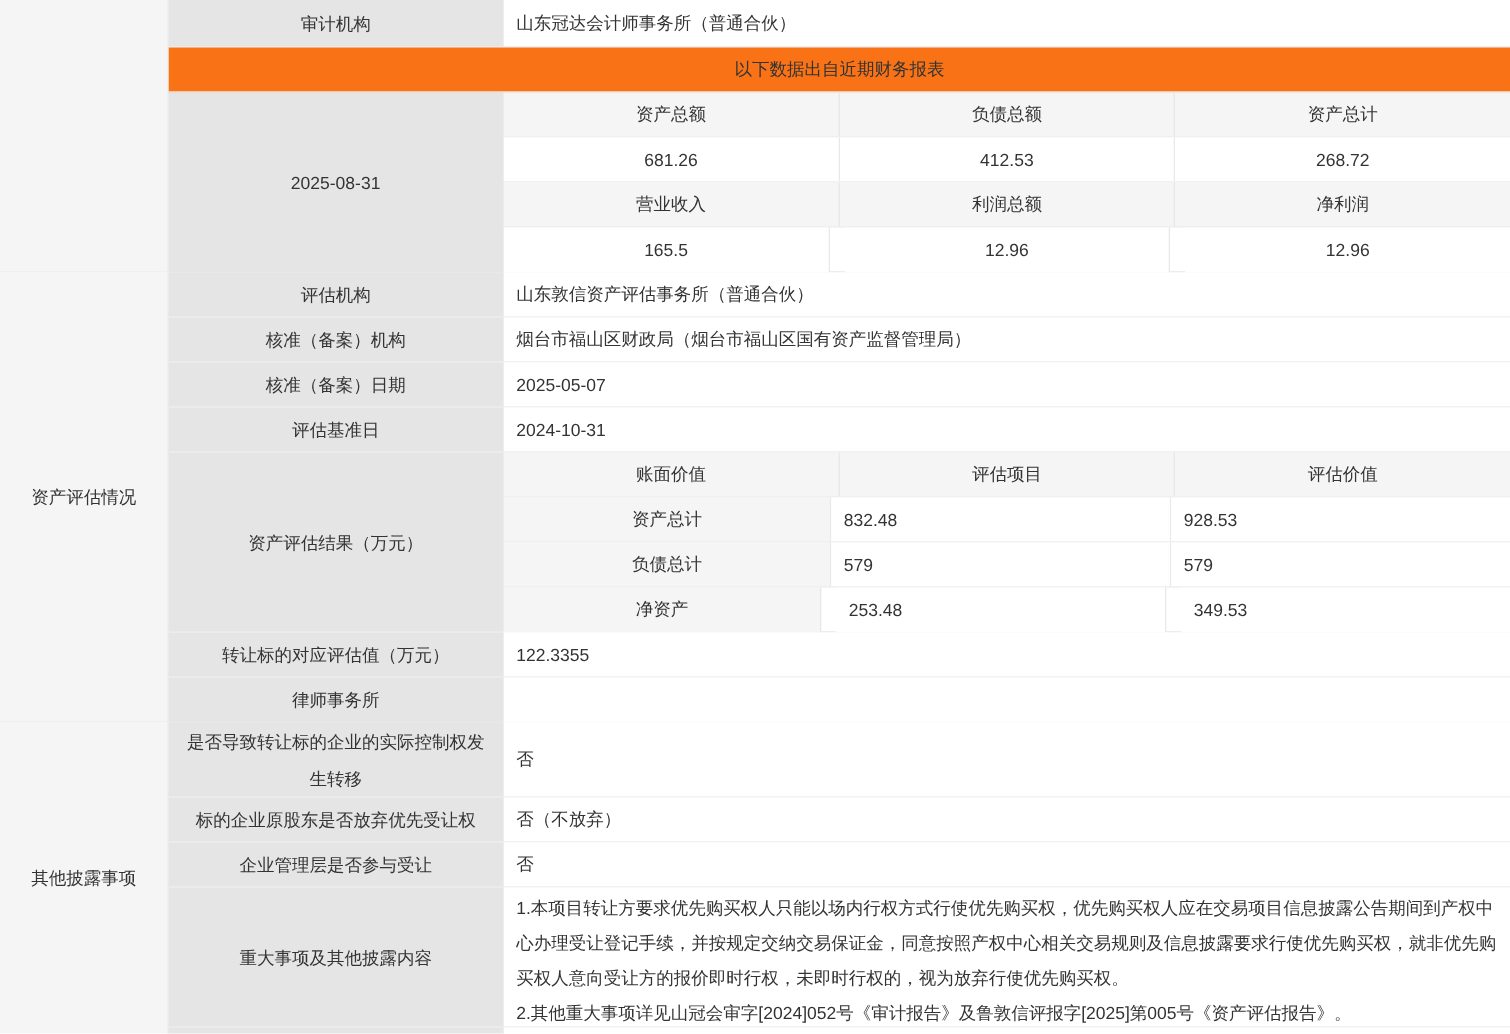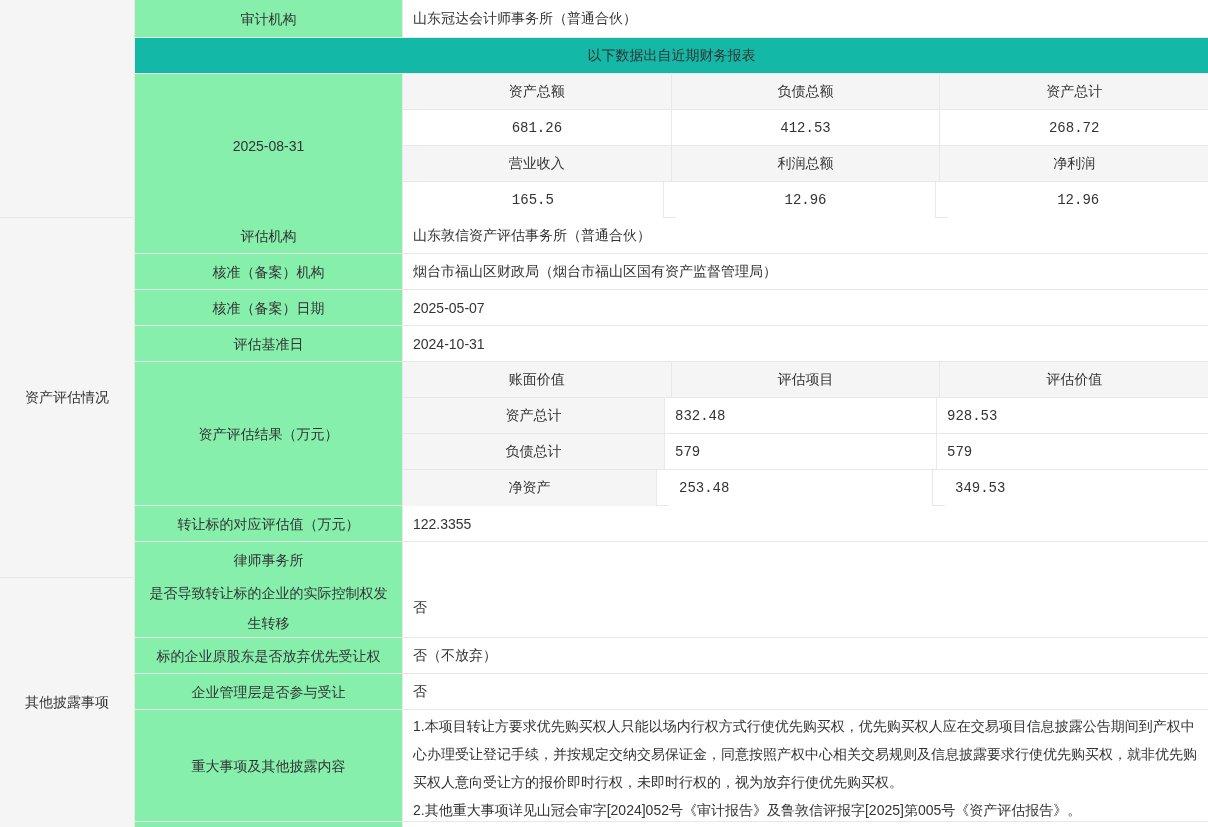--- a/index.html
+++ b/index.html
@@ -21,40 +21,40 @@
     border-right: 1px solid #e8e8e8;
     display: flex; align-items: center; justify-content: center;
     text-align: right;
     font-family: Liberation Serif, serif;
   }
   .section-body { flex: 1; display: flex; flex-direction: column; min-width: 0; }
   .row { display: flex; border-bottom: 1px solid #e8e8e8; flex: none; }
   .section-body > .row:last-child { border-bottom: none; }
   .label-cell {
     width: 268px; flex: none;
-    background: #86efac;
+    background: #e5e5e5;
     border-right: 1px solid #e8e8e8;
     display: flex; align-items: center; justify-content: center;
     text-align: center;
     padding: 0 10px;
     line-height: 30px;
   }
   .value-cell {
     flex: 1; min-width: 0;
     background: #ffffff;
     display: flex; align-items: center;
     padding: 0 10px;
   }
   .note-row {
-    background: #14b8a6;
+    background: #f97316;
     align-items: center; justify-content: center;
     text-align: center;
   }
   .mini { flex: 1; display: flex; flex-direction: column; min-width: 0; }
-  .mini-row { display: flex; height: 36px; border-bottom: 1px solid #e8e8e8; flex: none; font-family: Liberation Mono, monospace; }
+  .mini-row { display: flex; height: 36px; border-bottom: 1px solid #e8e8e8; flex: none; }
   .mini > .mini-row:last-child { border-bottom: none; gap: 12px; }
   .mini-cell {
     flex: 1; min-width: 0;
     display: flex; align-items: center; justify-content: center;
     border-right: 1px solid #e8e8e8;
   }
   .mini-cell:last-child { border-right: none; }
   .mini-cell.head { background: #f5f5f5; }
   .mini-cell.val { background: #ffffff; }
   .mini-cell.item { background: #f5f5f5; }

